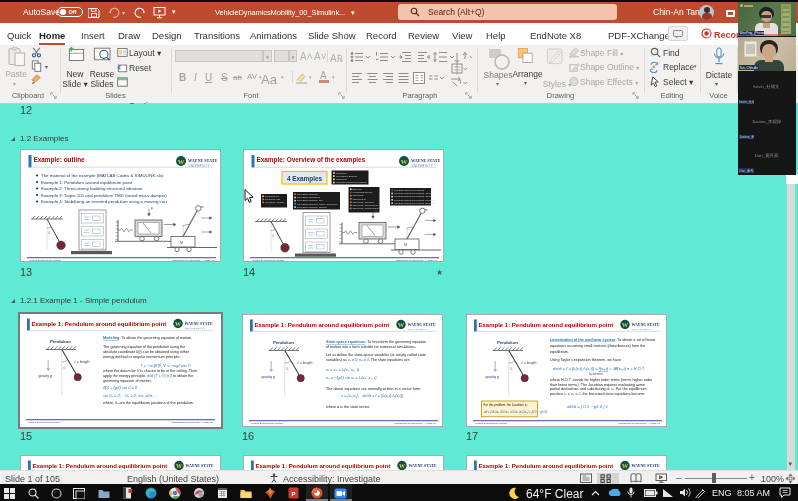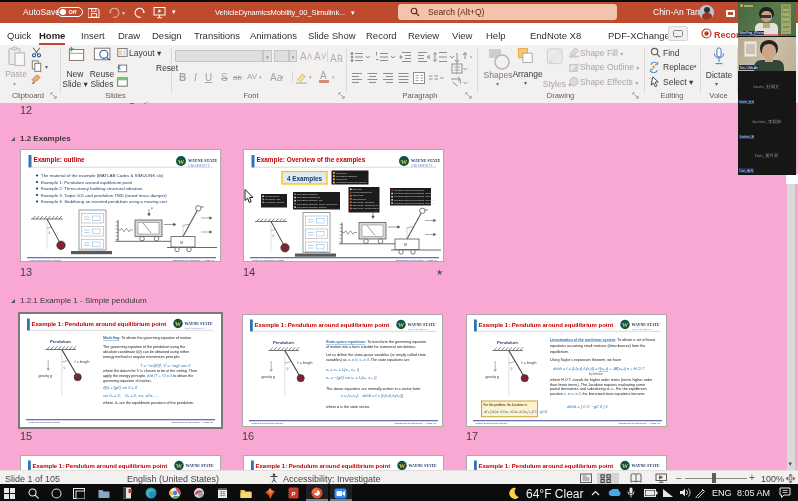--- a/index.html
+++ b/index.html
@@ -164,21 +164,21 @@
     <svg class="abs" style="left:117px;top:3px" width="11" height="9" viewBox="0 0 13 11">
       <rect x="0.7" y="0.7" width="11.5" height="9.5" fill="#fff" stroke="#77736f" stroke-width="1.2"></rect>
       <rect x="2.2" y="2.5" width="3.6" height="5.8" fill="#f7d08a"></rect>
       <rect x="7" y="2.5" width="3.6" height="5.8" fill="#cfe1f5"></rect>
     </svg>
     <div class="abs" style="left:129px;top:3px;font-size:8.5px;color:#3b3a39;">Layout ▾</div>
     <svg class="abs" style="left:117px;top:17.5px" width="11" height="10" viewBox="0 0 13 12">
       <rect x="1.5" y="2.5" width="10" height="8" fill="#fff" stroke="#77736f" stroke-width="1.1"></rect>
       <path d="M4 3 l-2.5 2.5 2.5 2" fill="none" stroke="#2b78c7" stroke-width="1.3"></path>
     </svg>
-    <div class="abs" style="left:129px;top:17.5px;font-size:8.5px;color:#3b3a39;margin-left:27px;">Reset</div>
+    <div class="abs" style="left:129px;top:17.5px;font-size:8.5px;color:#3b3a39;">Reset</div>
     <svg class="abs" style="left:117px;top:31.5px" width="11" height="10" viewBox="0 0 13 12">
       <rect x="0.7" y="1" width="11.5" height="10" fill="#fff" stroke="#77736f" stroke-width="1.2"></rect>
       <rect x="0.7" y="1" width="11.5" height="3" fill="#7ec07f"></rect>
     </svg>
     <div class="abs" style="left:129px;top:31.5px;font-size:8.5px;color:#3b3a39;margin-top:24px;">Section ▾</div>
 
     
     <div class="abs" style="left:175px;top:5px;width:88px;height:12px;background:#E1DFDD;border:1px solid #c8c6c4;"></div>
     <div class="abs" style="left:263px;top:5px;width:9px;height:12px;background:#E1DFDD;border:1px solid #c8c6c4;font-size:5px;color:#8a8886;text-align:center;line-height:12px;">▾</div>
     <div class="abs" style="left:274px;top:5px;width:15px;height:12px;background:#E1DFDD;border:1px solid #c8c6c4;"></div>
@@ -188,21 +188,21 @@
     <div class="abs" style="left:327px;top:5px;width:1px;height:12px;background:#d8d6d4;"></div>
     <span class="abs" style="left:330px;top:6px;font-size:10px;color:#b3b1af;">A℞</span>
     <g></g>
     <span class="abs" style="left:179px;top:27px;font-size:10px;font-weight:bold;color:#a5a3a1;">B</span>
     <span class="abs" style="left:194px;top:27px;font-size:10px;font-style:italic;color:#a5a3a1;">I</span>
     <span class="abs" style="left:205px;top:27px;font-size:10px;text-decoration:underline;color:#a5a3a1;">U</span>
     <span class="abs" style="left:221px;top:27px;font-size:10px;text-decoration:line-through;color:#a5a3a1;">S</span>
     <span class="abs" style="left:233px;top:28px;font-size:8px;color:#a5a3a1;text-decoration:line-through;">ab</span>
     <span class="abs" style="left:247px;top:27px;font-size:8px;color:#a5a3a1;">AV</span>
     <span class="abs" style="left:259px;top:29px;font-size:5px;color:#a5a3a1;">▾</span>
-    <span class="abs" style="left:270px;top:27px;font-size:10px;color:#a5a3a1;">Aa</span>
+    <span class="abs" style="left:261px;top:27px;font-size:13px;color:#a5a3a1;">Aa</span>
     <span class="abs" style="left:281px;top:29px;font-size:5px;color:#a5a3a1;">▾</span>
     <div class="abs" style="left:292px;top:26px;width:1px;height:12px;background:#d8d6d4;"></div>
     <svg class="abs" style="left:295px;top:27px" width="13" height="12" viewBox="0 0 14 13">
       <path d="M2 9 L8 2 L11 5 L5.5 11" fill="#f3e28a" stroke="#b5b3b1" stroke-width="0.9"></path>
       <rect x="1" y="11" width="12" height="2" fill="#c8c6c4"></rect>
     </svg>
     <span class="abs" style="left:309px;top:29px;font-size:5px;color:#a5a3a1;">▾</span>
     <span class="abs" style="left:320px;top:25px;font-size:10px;color:#a5a3a1;">A</span>
     <div class="abs" style="left:319px;top:35px;width:10px;height:2.5px;background:#cf8a7a;"></div>
     <span class="abs" style="left:332px;top:29px;font-size:5px;color:#a5a3a1;">▾</span>
@@ -293,25 +293,25 @@
 
     
     <svg class="abs" style="left:712px;top:1px" width="14" height="22" viewBox="0 0 20 28">
       <rect x="7" y="1" width="6" height="13" rx="3" fill="#fff" stroke="#3c76c4" stroke-width="1.4"></rect>
       <path d="M3.5 9 a6.5 6.5 0 0 0 13 0 M10 16 v5 M5 23.5 h10" fill="none" stroke="#3c76c4" stroke-width="1.4"></path>
     </svg>
     <div class="abs" style="left:701px;top:25px;width:36px;text-align:center;font-size:8.5px;color:#3b3a39;">Dictate</div>
     <div class="abs" style="left:715px;top:35px;font-size:6px;color:#605E5C;">▾</div>
   </div>
 
-  <div class="abs" style="left:0;top:103.5px;width:798px;height:366.5px;background:#f9a8d4;overflow:hidden;">
+  <div class="abs" style="left:0;top:103.5px;width:798px;height:366.5px;background:#5eead4;overflow:hidden;">
     <span class="abs" style="left:20px;top:0.5px;font-size:11px;color:#404040;">12</span>
 
     <div class="abs" style="left:11px;top:33.5px;width:0;height:0;border-left:4.5px solid transparent;border-bottom:4.5px solid #555;"></div>
-    <span class="abs" style="left:20px;top:30px;font-size:8px;color:#3a3a3a;font-weight:bold;">1.2 Examples</span>
+    <span class="abs" style="left:20px;top:30px;font-size:8px;color:#3a3a3a;">1.2 Examples</span>
     <div class="abs" id="slide13" style="left:20px;top:45.5px;width:201px;height:113px;background:#fff;border:1px solid #ABABAB;">
       <svg width="201" height="113" viewBox="0 0 201 113" style="position:absolute;left:0;top:0;">
         <rect x="7.5" y="5" width="3" height="12.5" fill="#2E74B5"></rect>
         <text x="12.5" y="12.2" font-size="6.4" font-weight="bold" fill="#C00000" font-family="Liberation Sans">Example: outline</text>
         <line x1="11" y1="17.2" x2="192" y2="17.2" stroke="#C9C9C9" stroke-width="0.7"></line>
         <g transform="translate(155,5.5)">
           <circle cx="5" cy="5.5" r="5" fill="#0C5449"></circle>
           <text x="5" y="8" font-size="6.5" font-weight="bold" fill="#F5C644" text-anchor="middle" font-family="Liberation Serif">W</text>
           <text x="12" y="6.5" font-size="4.2" font-weight="bold" fill="#1F3864" font-family="Liberation Serif">WAYNE STATE</text>
           <text x="12.5" y="11" font-size="2.6" fill="#4472C4" letter-spacing="0.6" font-family="Liberation Sans">UNIVERSITY</text>

